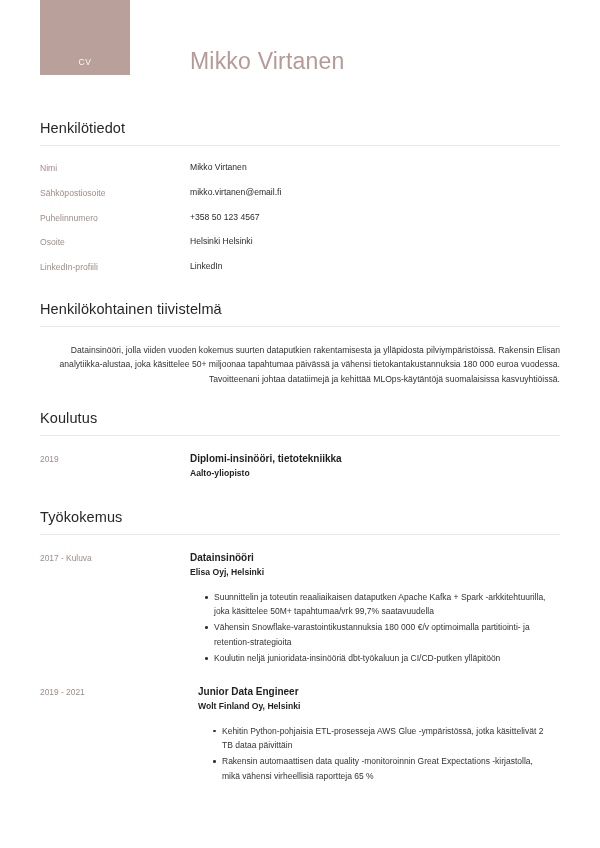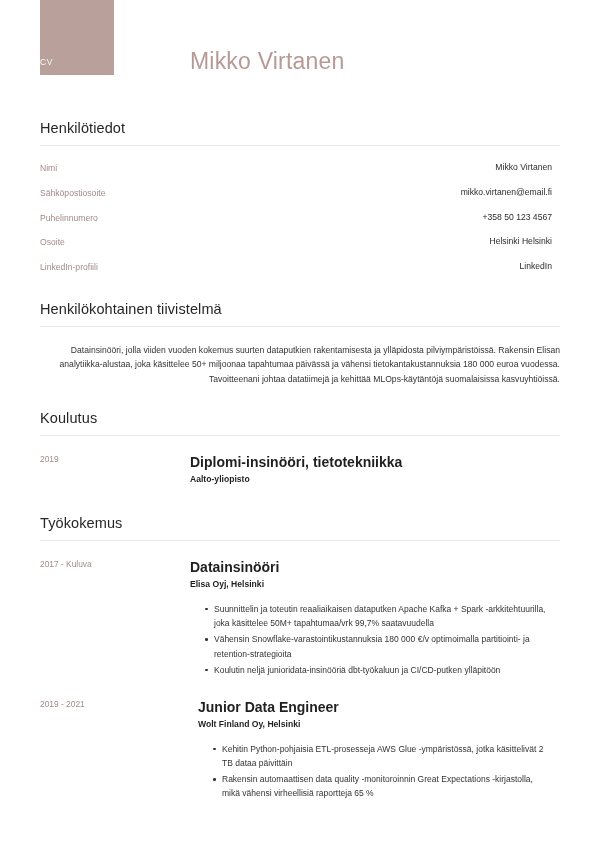--- a/index.html
+++ b/index.html
@@ -28,25 +28,26 @@
 
   
   .header {
     position: relative;
     height: 96px;
   }
   .cv-badge {
     position: absolute;
     left: 40px;
     top: 0;
-    width: 74px;
+    width: 90px;
     height: 75px;
     background: #b9a09a;
     display: flex;
     align-items: flex-end;
+    justify-content: center;
     box-sizing: border-box;
     padding-bottom: 8px;
   }
   .cv-badge-label {
     font-size: 8.5px;
     letter-spacing: 0.6px;
     color: #ffffff;
     opacity: 0.92;
     font-weight: 400;
   }
@@ -84,21 +85,20 @@
   .sec-personal { margin-top: 24px; }
   .sec-summary  { margin-top: 28px; }
   .sec-education{ margin-top: 23px; }
   .sec-work     { margin-top: 30px; }
 
   
   .info-row {
     display: flex;
     align-items: flex-start;
     margin-bottom: 13.5px;
-    justify-content: space-between;
   }
   .info-label {
     width: 150px;
     flex: 0 0 150px;
     font-size: 8.6px;
     color: #a08c87;
     line-height: 1.2;
     padding-top: 1px;
   }
   .info-value {
@@ -129,21 +129,21 @@
     font-size: 8.4px;
     color: #a08c87;
     line-height: 1.45;
     padding-top: 1px;
   }
   .entry-body {
     flex: 1 1 auto;
     min-width: 0;
   }
   .entry-title {
-    font-size: 14px;
+    font-size: 10px;
     font-weight: bold;
     color: #1f1f1f;
     line-height: 1.48;
   }
   .entry-org {
     font-size: 8.6px;
     font-weight: bold;
     color: #1f1f1f;
     line-height: 1.48;
   }

